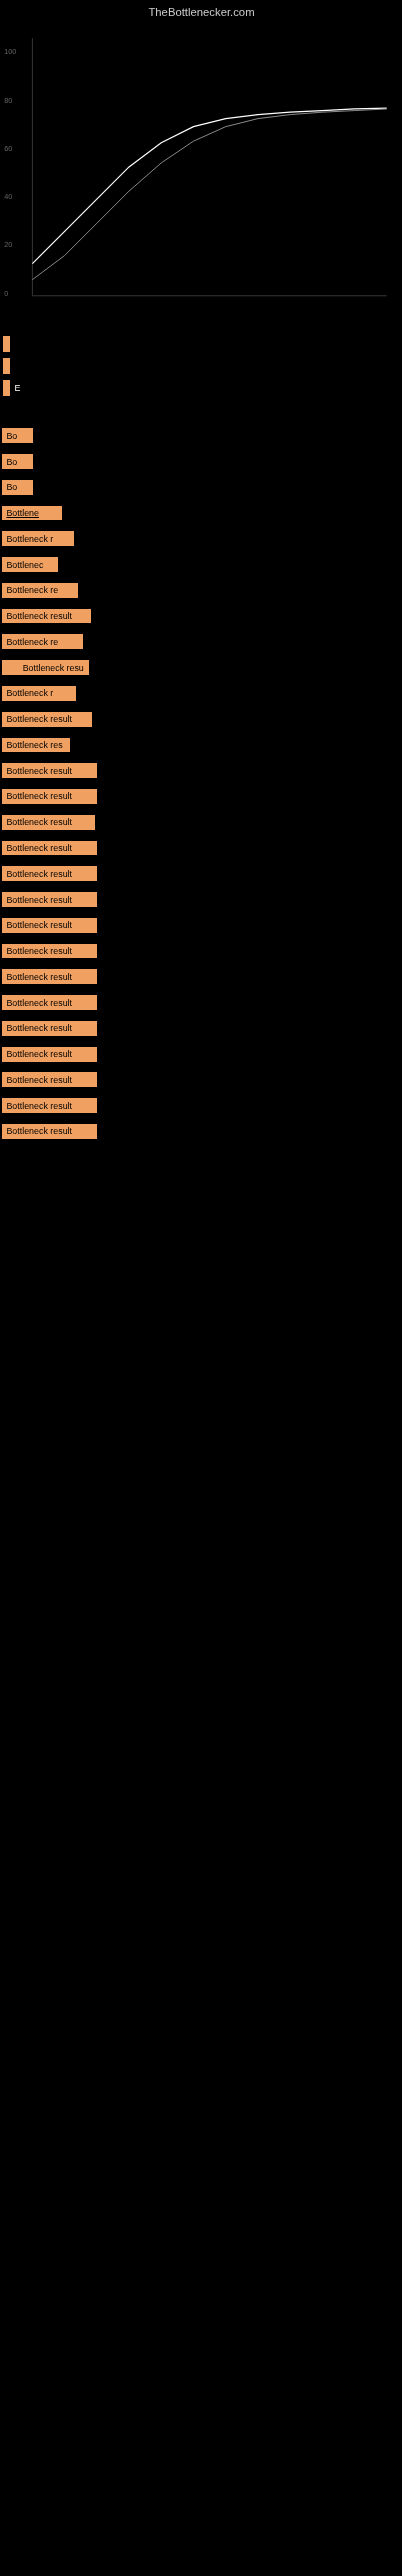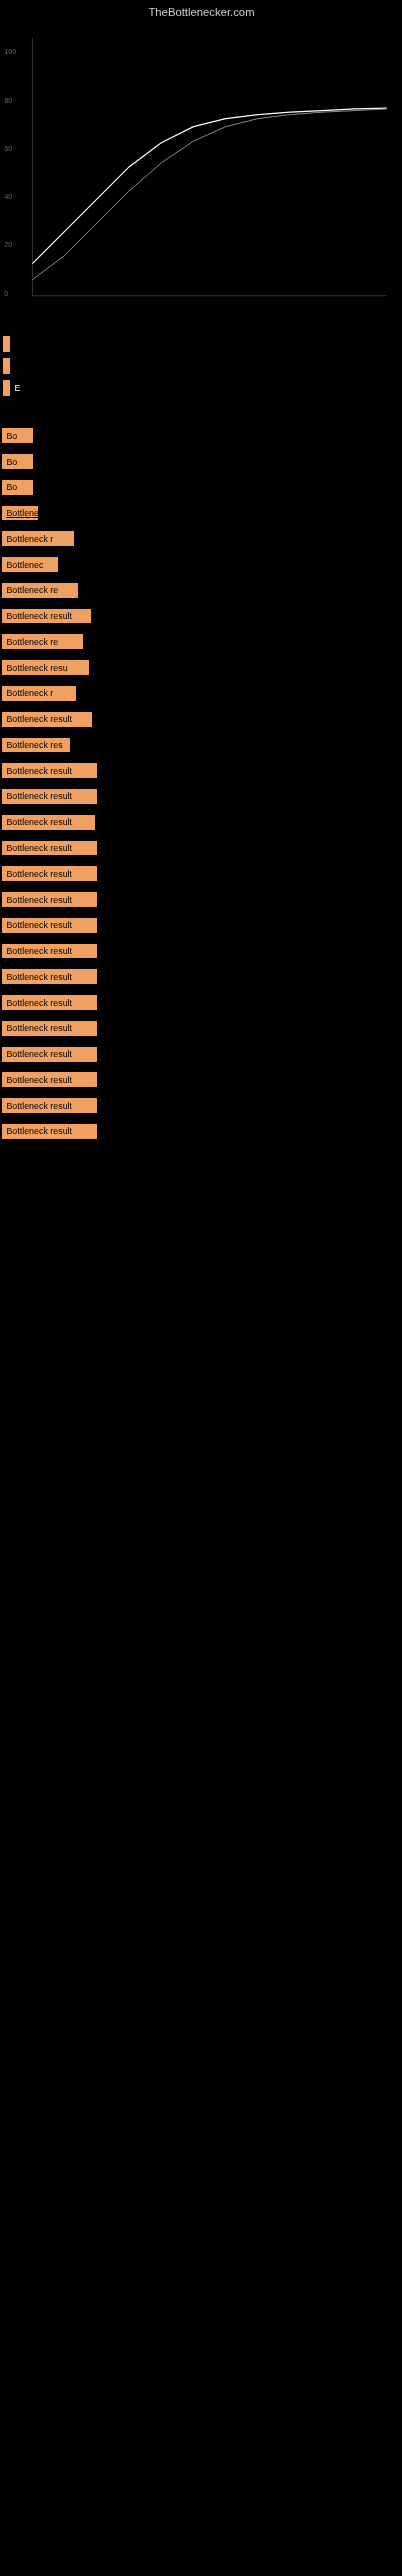--- a/index.html
+++ b/index.html
@@ -53,21 +53,21 @@
     
     .result-item:nth-child(1) .result-label { width: 31px; }
     .result-item:nth-child(2) .result-label { width: 31px; }
     .result-item:nth-child(3) .result-label { width: 31px; }
     .result-item:nth-child(4) .result-label { width: 60px; }
     .result-item:nth-child(5) .result-label { width: 72px; }
     .result-item:nth-child(6) .result-label { width: 64px; }
     .result-item:nth-child(7) .result-label { width: 76px; }
     .result-item:nth-child(8) .result-label { width: 89px; }
     .result-item:nth-child(9) .result-label { width: 81px; }
-    .result-item:nth-child(10) .result-label { width: 87px; }
+    .result-item:nth-child(10) .result-label { width: 87px; text-align: right; }
     .result-item:nth-child(11) .result-label { width: 74px; }
     .result-item:nth-child(12) .result-label { width: 90px; }
     .result-item:nth-child(13) .result-label { width: 79px; }
     .result-item:nth-child(14) .result-label { width: 95px; }
     .result-item:nth-child(15) .result-label { width: 95px; }
     .result-item:nth-child(16) .result-label { width: 93px; }
     .result-item:nth-child(17) .result-label { width: 95px; }
     .result-item:nth-child(18) .result-label { width: 95px; }
     .result-item:nth-child(19) .result-label { width: 95px; }
     .result-item:nth-child(20) .result-label { width: 95px; }
@@ -138,21 +138,21 @@
   <div class="input-row">
     <div class="input-indicator"></div>
     <span class="input-text">E</span>
   </div>
 </div>
 
 <div class="results-section" id="results-container">
 <div class="result-item"><span class="result-label" style="width: 31px;">Bo</span></div>
     <div class="result-item"><span class="result-label" style="width: 31px;">Bo</span></div>
     <div class="result-item"><span class="result-label" style="width: 31px;">Bo</span></div>
-    <div class="result-item"><span class="result-label" style="width: 36px; text-decoration: underline;">Bottlene</span></div>
+    <div class="result-item"><span class="result-label" style="width: 60px; text-decoration: underline;">Bottlene</span></div>
     <div class="result-item"><span class="result-label" style="width: 72px;">Bottleneck r</span></div>
     <div class="result-item"><span class="result-label" style="width: 56px;">Bottlenec</span></div>
     <div class="result-item"><span class="result-label" style="width: 76px;">Bottleneck re</span></div>
     <div class="result-item"><span class="result-label" style="width: 89px;">Bottleneck result</span></div>
     <div class="result-item"><span class="result-label" style="width: 81px;">Bottleneck re</span></div>
     <div class="result-item"><span class="result-label" style="width: 87px;">Bottleneck resu</span></div>
     <div class="result-item"><span class="result-label" style="width: 74px;">Bottleneck r</span></div>
     <div class="result-item"><span class="result-label" style="width: 90px;">Bottleneck result</span></div>
     <div class="result-item"><span class="result-label" style="width: 68px;">Bottleneck res</span></div>
     <div class="result-item"><span class="result-label" style="width: 95px;">Bottleneck result</span></div>

